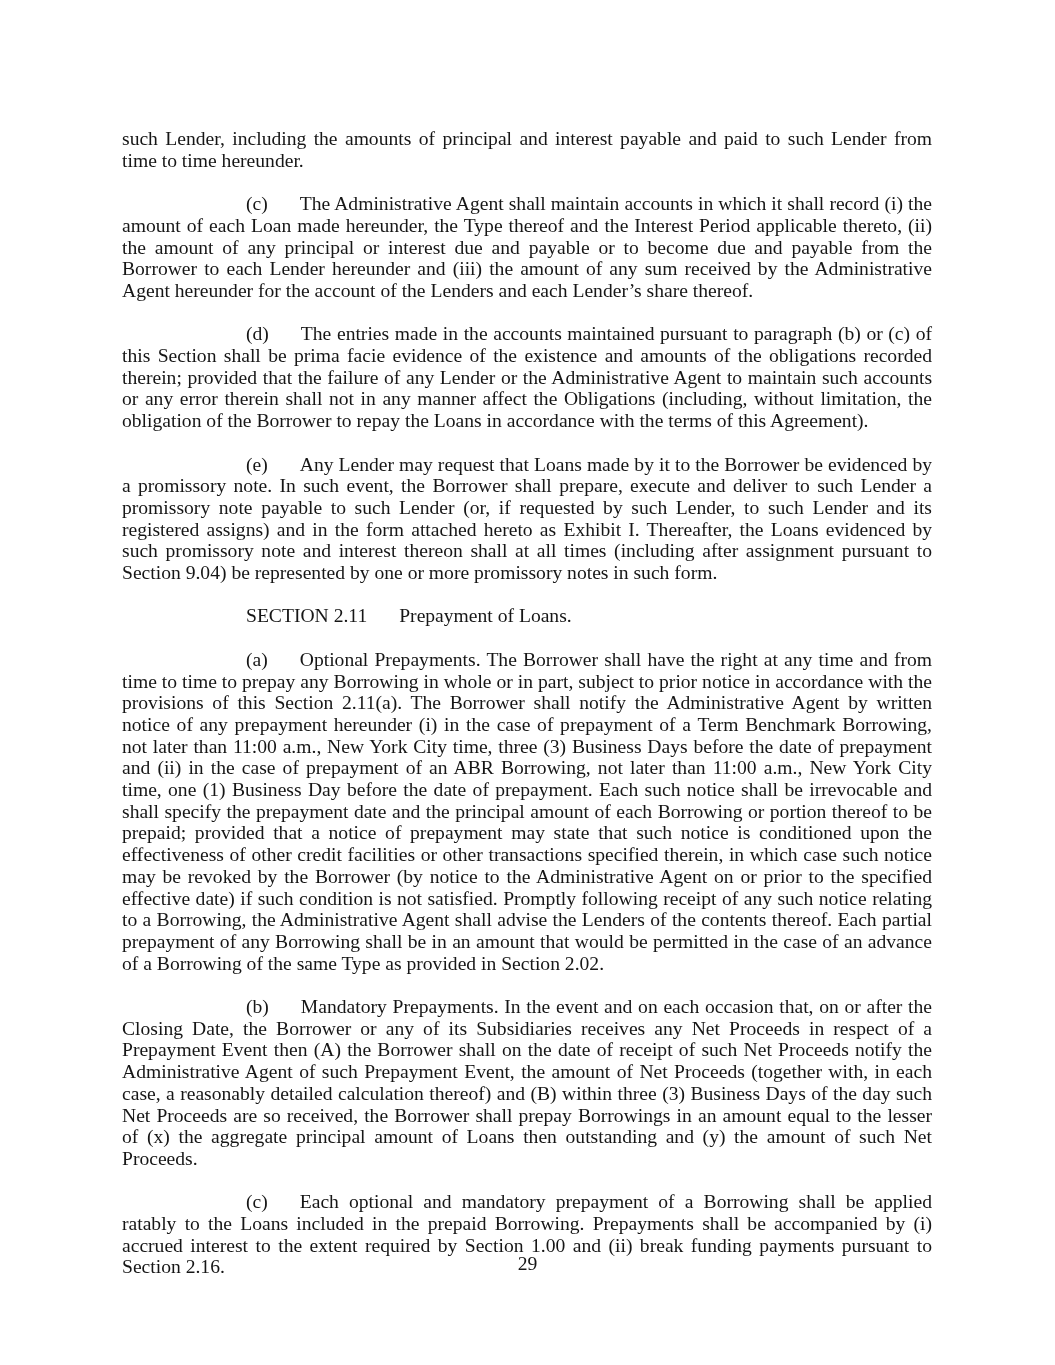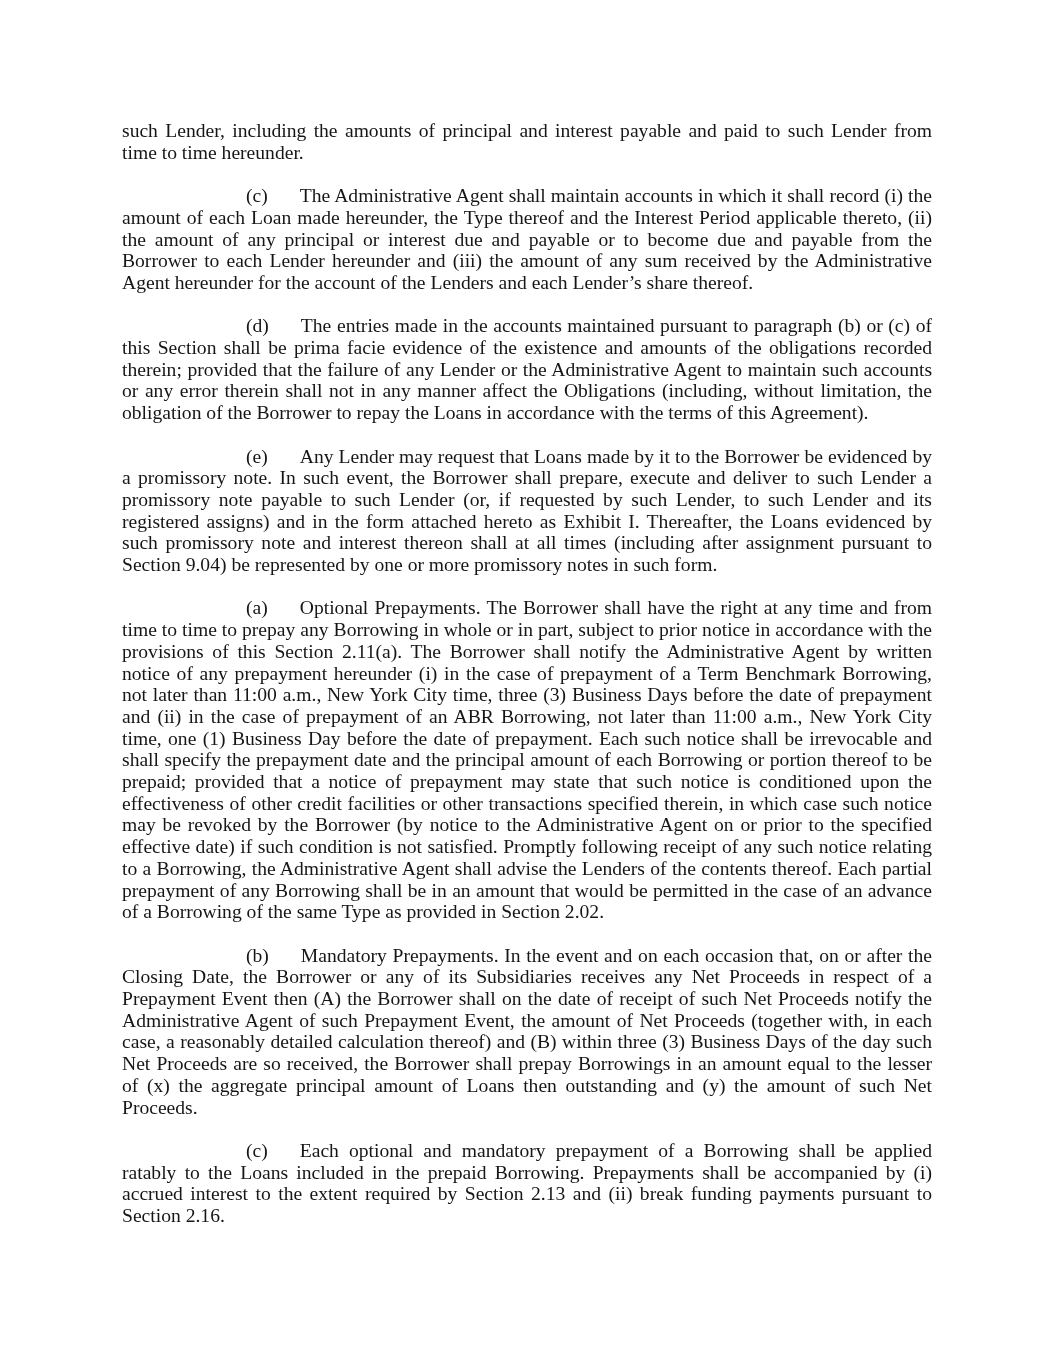--- a/index.html
+++ b/index.html
@@ -15,21 +15,21 @@
     background: #ffffff;
     color: #161616;
     font-family: "Liberation Serif", "DejaVu Serif", serif;
     font-size: 19.6px;
     line-height: 21.7px;
     overflow: hidden;
   }
   .content {
     position: absolute;
     left: 122px;
-    top: 120px;
+    top: 128px;
     width: 810px;
     text-align: justify;
   }
   p.para {
     margin: 0 0 21.7px 0;
     padding: 0;
   }
   p.para.indent {
     text-indent: 124px;
   }
@@ -56,17 +56,19 @@
 </style>
 </head>
 <body>
 
 <div class="page">
   <div class="content">
       <p class="para"><span class="run">such Lender, including the amounts of principal and interest payable and paid to such Lender from time to time hereunder.</span></p>
       <p class="para indent"><span>(c)</span><span class="tab"></span><span class="run">The Administrative Agent shall maintain accounts in which it shall record (i) the amount of each Loan made hereunder, the Type thereof and the Interest Period applicable thereto, (ii) the amount of any principal or interest due and payable or to become due and payable from the Borrower to each Lender hereunder and (iii) the amount of any sum received by the Administrative Agent hereunder for the account of the Lenders and each Lender’s share thereof.</span></p>
       <p class="para indent"><span>(d)</span><span class="tab"></span><span class="run">The entries made in the accounts maintained pursuant to paragraph (b) or (c) of this Section shall be </span><span class="u">prima</span><span class="run"> </span><span class="u">facie</span><span class="run"> evidence of the existence and amounts of the obligations recorded therein; </span><span class="u">provided</span><span class="run"> that the failure of any Lender or the Administrative Agent to maintain such accounts or any error therein shall not in any manner affect the Obligations (including, without limitation, the obligation of the Borrower to repay the Loans in accordance with the terms of this Agreement).</span></p>
       <p class="para indent"><span>(e)</span><span class="tab"></span><span class="run">Any Lender may request that Loans made by it to the Borrower be evidenced by a promissory note.  In such event, the Borrower shall prepare, execute and deliver to such Lender a promissory note payable to such Lender (or, if requested by such Lender, to such Lender and its registered assigns) and in the form attached hereto as </span><span class="u">Exhibit I</span><span class="run">. Thereafter, the Loans evidenced by such promissory note and interest thereon shall at all times (including after assignment pursuant to Section 9.04) be represented by one or more promissory notes in such form.</span></p>
+      <p class="para indent heading"><span>SECTION 2.11</span><span class="tab"></span><span class="u">Prepayment of Loans</span><span class="run">.</span></p>
       <p class="para indent"><span>(a)</span><span class="tab"></span><span class="u">Optional Prepayments</span><span class="run">. The Borrower shall have the right at any time and from time to time to prepay any Borrowing in whole or in part, subject to prior notice in accordance with the provisions of this Section 2.11(a).  The Borrower shall notify the Administrative Agent by written notice of any prepayment hereunder (i)  in the case of prepayment of a Term Benchmark Borrowing, not later than 11:00 a.m., New York City time, three (3) Business Days before the date of prepayment and (ii) in the case of prepayment of an ABR Borrowing, not later than 11:00 a.m., New York City time, one (1) Business Day before the date of prepayment.  Each such notice shall be irrevocable and shall specify the prepayment date and the principal amount of each Borrowing or portion thereof to be prepaid; </span><span class="u">provided</span><span class="run"> that a notice of prepayment may state that such notice is conditioned upon the effectiveness of other credit facilities or other transactions specified therein, in which case such notice may be revoked by the Borrower (by notice to the Administrative Agent on or prior to the specified effective date) if such condition is not satisfied.  Promptly following receipt of any such notice relating to a Borrowing, the Administrative Agent shall advise the Lenders of the contents thereof.  Each partial prepayment of any Borrowing shall be in an amount that would be permitted in the case of an advance of a Borrowing of the same Type as provided in Section 2.02.</span></p>
       <p class="para indent"><span>(b)</span><span class="tab"></span><span class="u">Mandatory Prepayments</span><span class="run">. In the event and on each occasion that, on or after the Closing Date, the Borrower or any of its Subsidiaries receives any Net Proceeds in respect of a Prepayment Event then (A) the Borrower shall on the date of receipt of such Net Proceeds notify the Administrative Agent of such Prepayment Event, the amount of Net Proceeds (together with, in each case, a reasonably detailed calculation thereof) and (B) within three (3) Business Days of the day such Net Proceeds are so received, the Borrower shall prepay Borrowings in an amount equal to the lesser of (x) the aggregate principal amount of Loans then outstanding and (y) the amount of such Net Proceeds.</span></p>
-      <p class="para indent"><span>(c)</span><span class="tab"></span><span class="run">Each optional and mandatory prepayment of a Borrowing shall be applied ratably to the Loans included in the prepaid Borrowing.  Prepayments shall be accompanied by (i) accrued interest to the extent required by Section 2.13 and (ii) break funding payments pursuant to Section 2.16.</span></p>
+      <p class="para indent"><span>(c)</span><span class="tab"></span><span class="run">Each optional and mandatory prepayment of a Borrowing shall be applied ratably to the Loans included in the prepaid Borrowing.  Prepayments shall be accompanied by (i) accrued interest to the extent required by Section 1.00 and (ii) break funding payments pursuant to Section 2.16.</span></p>
     </div>
+  <div class="page-number">29</div>
 </div>
 
 </body></html>

